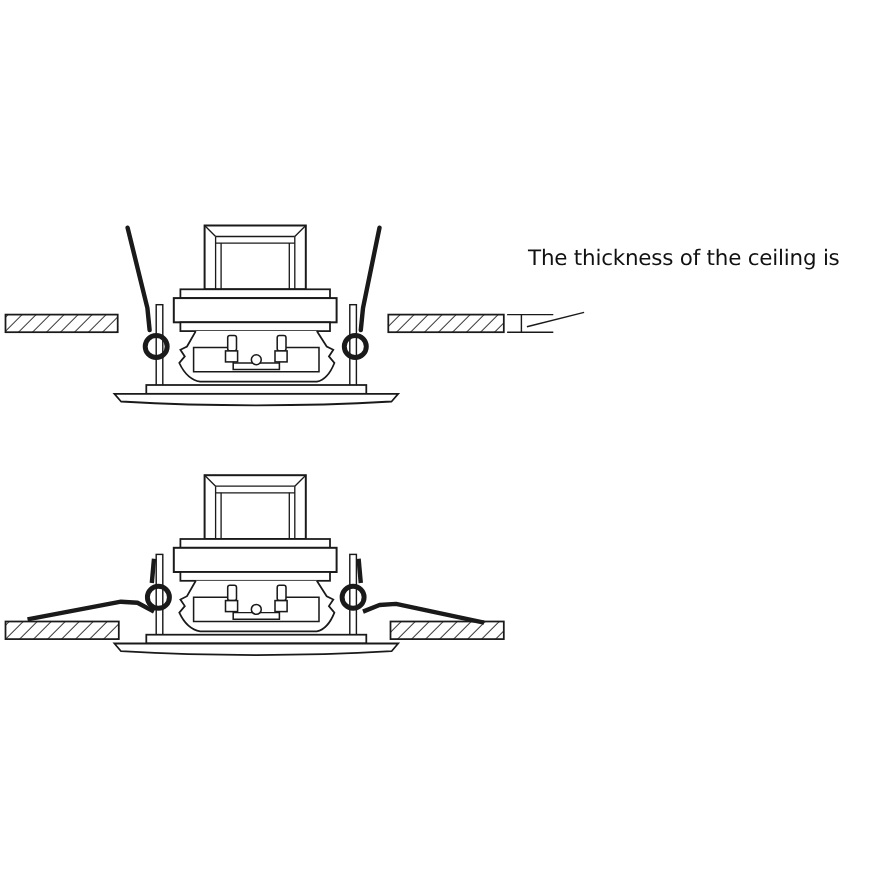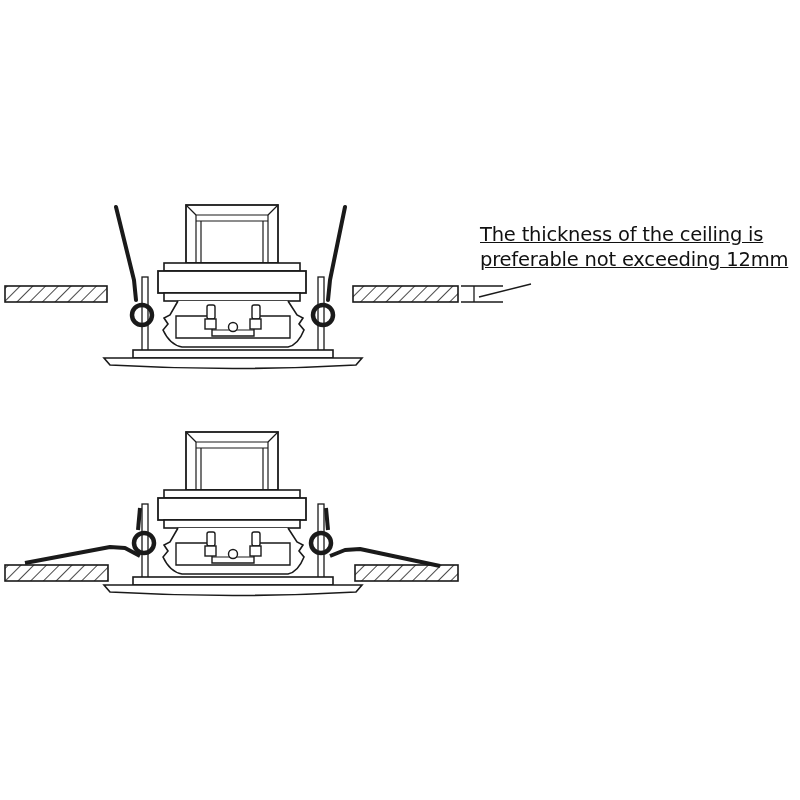--- a/index.html
+++ b/index.html
@@ -2,21 +2,21 @@
 <html><head>
   <meta charset="utf-8">
   <style>
     html, body { margin: 0; padding: 0; background: #ffffff; }
     body { width: 800px; height: 800px; position: relative; overflow: hidden; font-family: "DejaVu Sans", "Liberation Sans", sans-serif; }
     #diagram { position: absolute; left: 0; top: 0; width: 800px; height: 800px; }
     .note {
       position: absolute; left: 480px; top: 222px; width: 320px;
       font-size: 19.5px; line-height: 25px; color: #111; letter-spacing: -0.2px;
     }
-    .note span { display: block; white-space: nowrap; text-decoration: underline; }
+    .note span { display: block; white-space: nowrap; }
   </style>
 </head>
 <body>
 
 <svg id="diagram" viewBox="0 0 800 800" xmlns="http://www.w3.org/2000/svg">
   <defs>
     <pattern id="hatch" patternUnits="userSpaceOnUse" width="9" height="9" patternTransform="rotate(45)">
       <line x1="0" y1="0" x2="0" y2="9" stroke="#1a1a1a" stroke-width="1.6"></line>
     </pattern>
 
@@ -93,14 +93,13 @@
     <g>
       <path d="M440 566 L360 549 L345 550 L330 556" stroke="#1a1a1a" stroke-width="4" fill="none" stroke-linejoin="round"></path>
       <path d="M326 508 L328 530" stroke="#1a1a1a" stroke-width="4" fill="none"></path>
       <circle cx="321" cy="543" r="10" fill="none" stroke="#1a1a1a" stroke-width="4.5"></circle>
     </g>
   </g>
 </svg>
 
 <div class="note">
   <span>The thickness of the ceiling is</span>
-  <span>preferable not exceeding 12mm</span>
 </div>
 
 </body></html>

